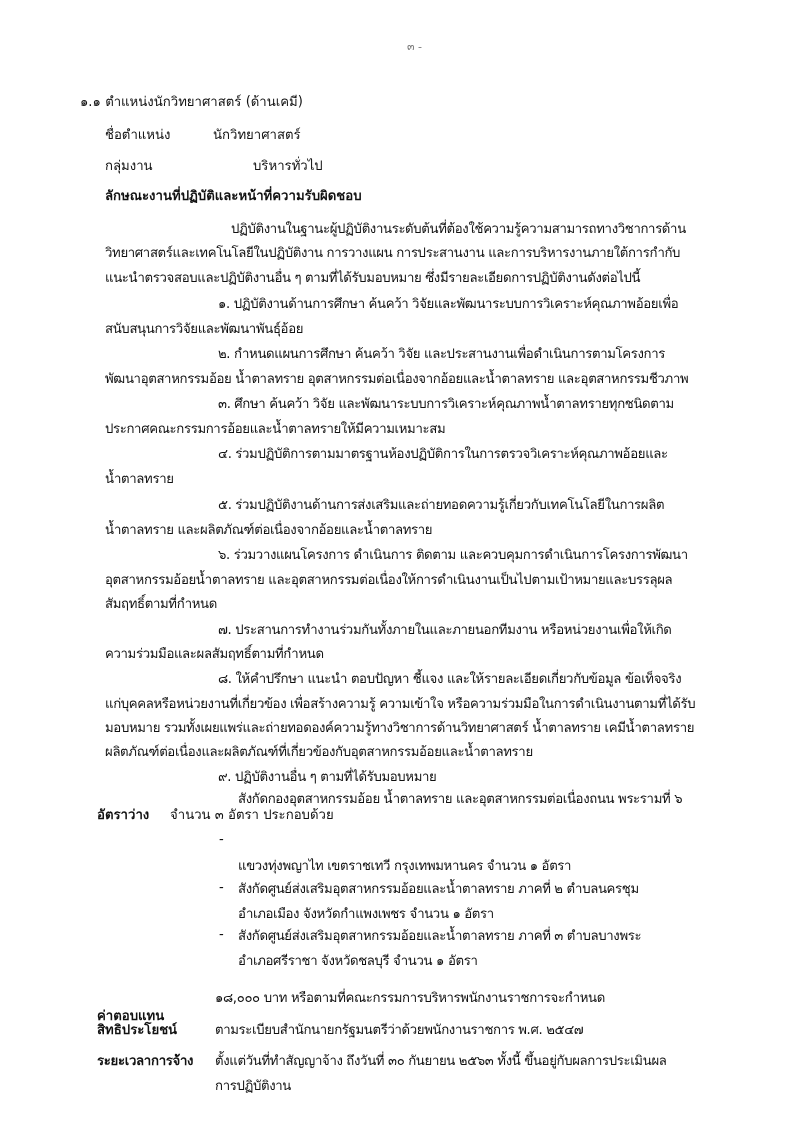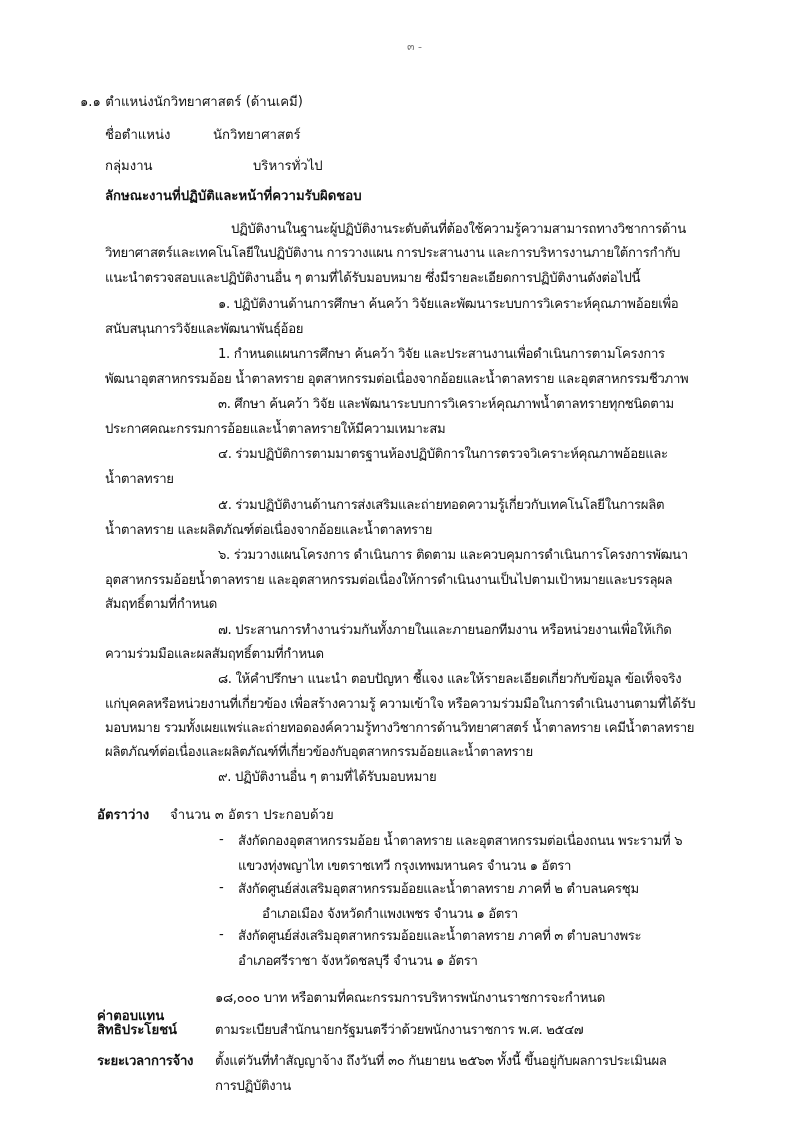--- a/index.html
+++ b/index.html
@@ -29,21 +29,21 @@
 
   <div class="abs bold" style="left:105px;top:185px;">ลักษณะงานที่ปฏิบัติและหน้าที่ความรับผิดชอบ</div>
 
   <div class="line" style="left:231px;top:218px;">ปฏิบัติงานในฐานะผู้ปฏิบัติงานระดับต้นที่ต้องใช้ความรู้ความสามารถทางวิชาการด้าน</div>
   <div class="line" style="left:105px;top:242px;text-align:right;">วิทยาศาสตร์และเทคโนโลยีในปฏิบัติงาน การวางแผน การประสานงาน และการบริหารงานภายใต้การกำกับ</div>
   <div class="line" style="left:105px;top:267px;">แนะนำตรวจสอบและปฏิบัติงานอื่น ๆ ตามที่ได้รับมอบหมาย ซึ่งมีรายละเอียดการปฏิบัติงานดังต่อไปนี้</div>
 
   <div class="line" style="left:218px;top:293px;">๑. ปฏิบัติงานด้านการศึกษา ค้นคว้า วิจัยและพัฒนาระบบการวิเคราะห์คุณภาพอ้อยเพื่อ</div>
   <div class="line" style="left:105px;top:318px;">สนับสนุนการวิจัยและพัฒนาพันธุ์อ้อย</div>
 
-  <div class="line" style="left:218px;top:343px;">1. กำหนดแผนการศึกษา ค้นคว้า วิจัย และประสานงานเพื่อดำเนินการตามโครงการ</div>
+  <div class="line" style="left:218px;top:343px;">๒. กำหนดแผนการศึกษา ค้นคว้า วิจัย และประสานงานเพื่อดำเนินการตามโครงการ</div>
   <div class="line" style="left:105px;top:368px;">พัฒนาอุตสาหกรรมอ้อย น้ำตาลทราย อุตสาหกรรมต่อเนื่องจากอ้อยและน้ำตาลทราย และอุตสาหกรรมชีวภาพ</div>
 
   <div class="line" style="left:218px;top:393px;">๓. ศึกษา ค้นคว้า วิจัย และพัฒนาระบบการวิเคราะห์คุณภาพน้ำตาลทรายทุกชนิดตาม</div>
   <div class="line" style="left:105px;top:418px;">ประกาศคณะกรรมการอ้อยและน้ำตาลทรายให้มีความเหมาะสม</div>
 
   <div class="line" style="left:218px;top:443px;">๔. ร่วมปฏิบัติการตามมาตรฐานห้องปฏิบัติการในการตรวจวิเคราะห์คุณภาพอ้อยและ</div>
   <div class="line" style="left:105px;top:468px;">น้ำตาลทราย</div>
 
   <div class="line" style="left:218px;top:494px;">๕. ร่วมปฏิบัติงานด้านการส่งเสริมและถ่ายทอดความรู้เกี่ยวกับเทคโนโลยีในการผลิต</div>
   <div class="line" style="left:105px;top:519px;">น้ำตาลทราย และผลิตภัณฑ์ต่อเนื่องจากอ้อยและน้ำตาลทราย</div>
@@ -59,26 +59,26 @@
   <div class="line" style="left:105px;top:693px;">แก่บุคคลหรือหน่วยงานที่เกี่ยวข้อง เพื่อสร้างความรู้ ความเข้าใจ หรือความร่วมมือในการดำเนินงานตามที่ได้รับ</div>
   <div class="line" style="left:105px;top:717px;">มอบหมาย รวมทั้งเผยแพร่และถ่ายทอดองค์ความรู้ทางวิชาการด้านวิทยาศาสตร์ น้ำตาลทราย เคมีน้ำตาลทราย</div>
   <div class="line" style="left:105px;top:741px;">ผลิตภัณฑ์ต่อเนื่องและผลิตภัณฑ์ที่เกี่ยวข้องกับอุตสาหกรรมอ้อยและน้ำตาลทราย</div>
 
   <div class="line" style="left:218px;top:766px;">๙. ปฏิบัติงานอื่น ๆ ตามที่ได้รับมอบหมาย</div>
 
   <div class="abs bold" style="left:97px;top:804px;">อัตราว่าง</div>
   <div class="abs" style="left:170px;top:804px;">จำนวน ๓ อัตรา ประกอบด้วย</div>
 
   <div class="abs" style="left:219px;top:832px;">-</div>
-  <div class="line" style="left:238px;top:830px;">สังกัดกองอุตสาหกรรมอ้อย น้ำตาลทราย และอุตสาหกรรมต่อเนื่องถนน พระรามที่ ๖</div>
+  <div class="line" style="left:238px;top:788px;">สังกัดกองอุตสาหกรรมอ้อย น้ำตาลทราย และอุตสาหกรรมต่อเนื่องถนน พระรามที่ ๖</div>
   <div class="line" style="left:238px;top:855px;">แขวงทุ่งพญาไท เขตราชเทวี กรุงเทพมหานคร จำนวน ๑ อัตรา</div>
 
   <div class="abs" style="left:219px;top:880px;">-</div>
   <div class="line" style="left:238px;top:878px;">สังกัดศูนย์ส่งเสริมอุตสาหกรรมอ้อยและน้ำตาลทราย ภาคที่ ๒ ตำบลนครชุม</div>
-  <div class="line" style="left:238px;top:903px;margin-left:24px;">อำเภอเมือง จังหวัดกำแพงเพชร จำนวน ๑ อัตรา</div>
+  <div class="line" style="left:238px;top:903px;">อำเภอเมือง จังหวัดกำแพงเพชร จำนวน ๑ อัตรา</div>
 
   <div class="abs" style="left:219px;top:927px;">-</div>
   <div class="line" style="left:238px;top:925px;">สังกัดศูนย์ส่งเสริมอุตสาหกรรมอ้อยและน้ำตาลทราย ภาคที่ ๓ ตำบลบางพระ</div>
   <div class="line" style="left:238px;top:950px;">อำเภอศรีราชา จังหวัดชลบุรี จำนวน ๑ อัตรา</div>
 
   <div class="abs bold" style="left:97px;top:987px;margin-top:18px;">ค่าตอบแทน</div>
   <div class="line" style="left:215px;top:987px;">๑๘,๐๐๐ บาท หรือตามที่คณะกรรมการบริหารพนักงานราชการจะกำหนด</div>
 
   <div class="abs bold" style="left:97px;top:1019px;">สิทธิประโยชน์</div>
   <div class="line" style="left:215px;top:1019px;">ตามระเบียบสำนักนายกรัฐมนตรีว่าด้วยพนักงานราชการ พ.ศ. ๒๕๔๗</div>

